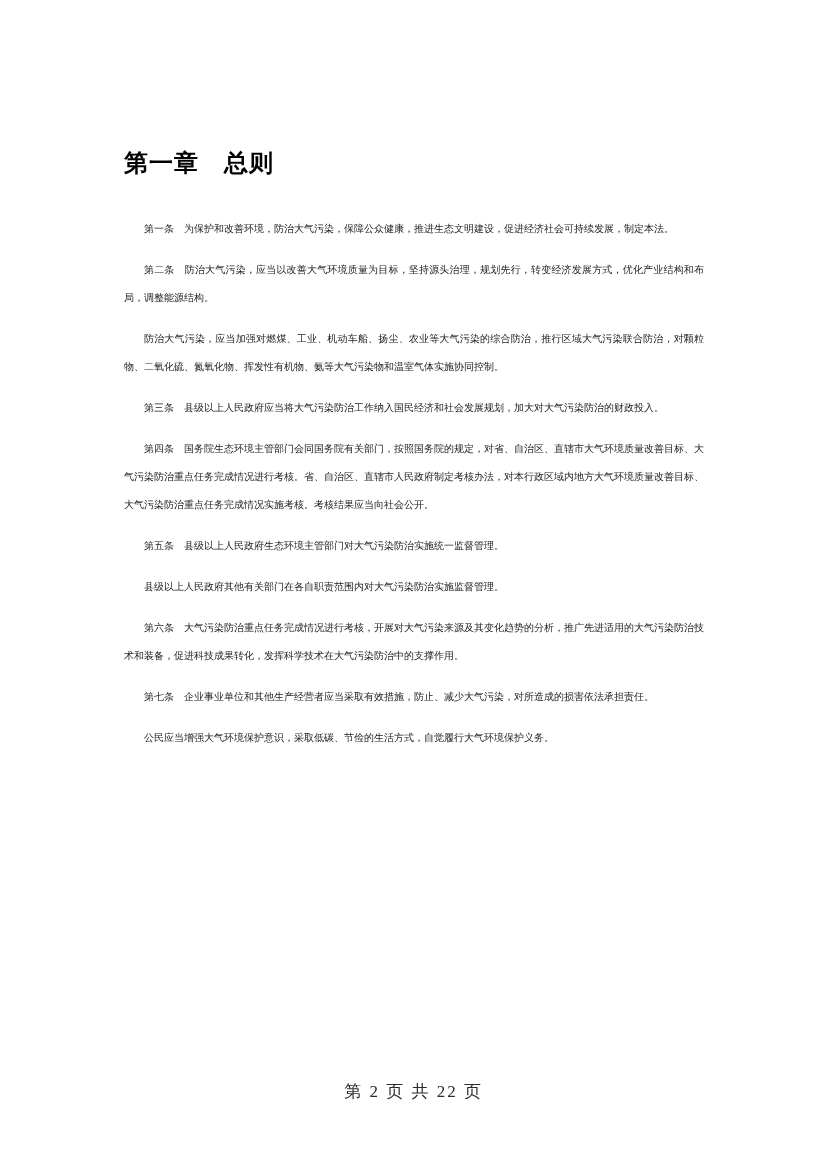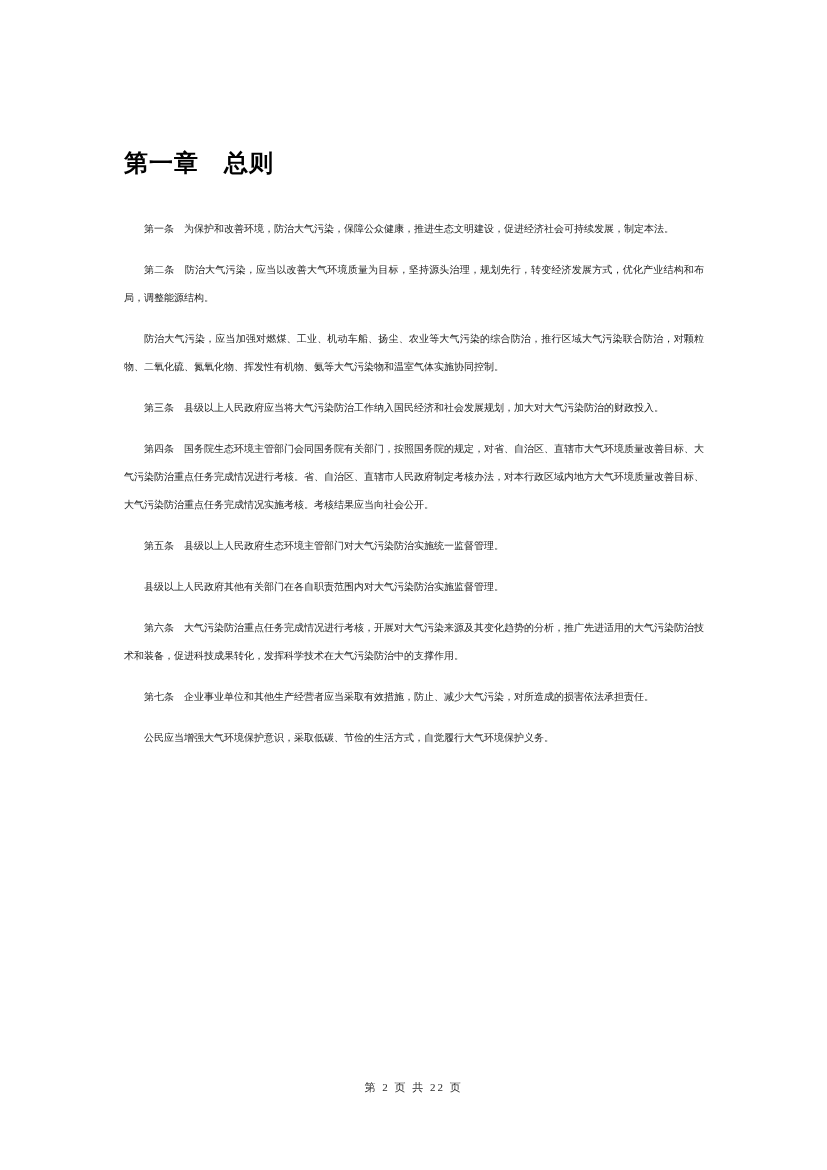--- a/index.html
+++ b/index.html
@@ -43,21 +43,21 @@
     text-align: justify;
     color: #1c1c1c;
     word-break: break-all;
   }
   .footer {
     position: absolute;
     left: 0;
     top: 1080px;
     width: 100%;
     text-align: center;
-    font-size: 11px;
+    font-size: 17px;
     color: #2b2b2b;
     letter-spacing: 2px;
     font-family: "Liberation Serif", "DejaVu Serif", serif;
   }
 </style>
 </head>
 <body>
 
 <div class="page">
   <div class="content">

